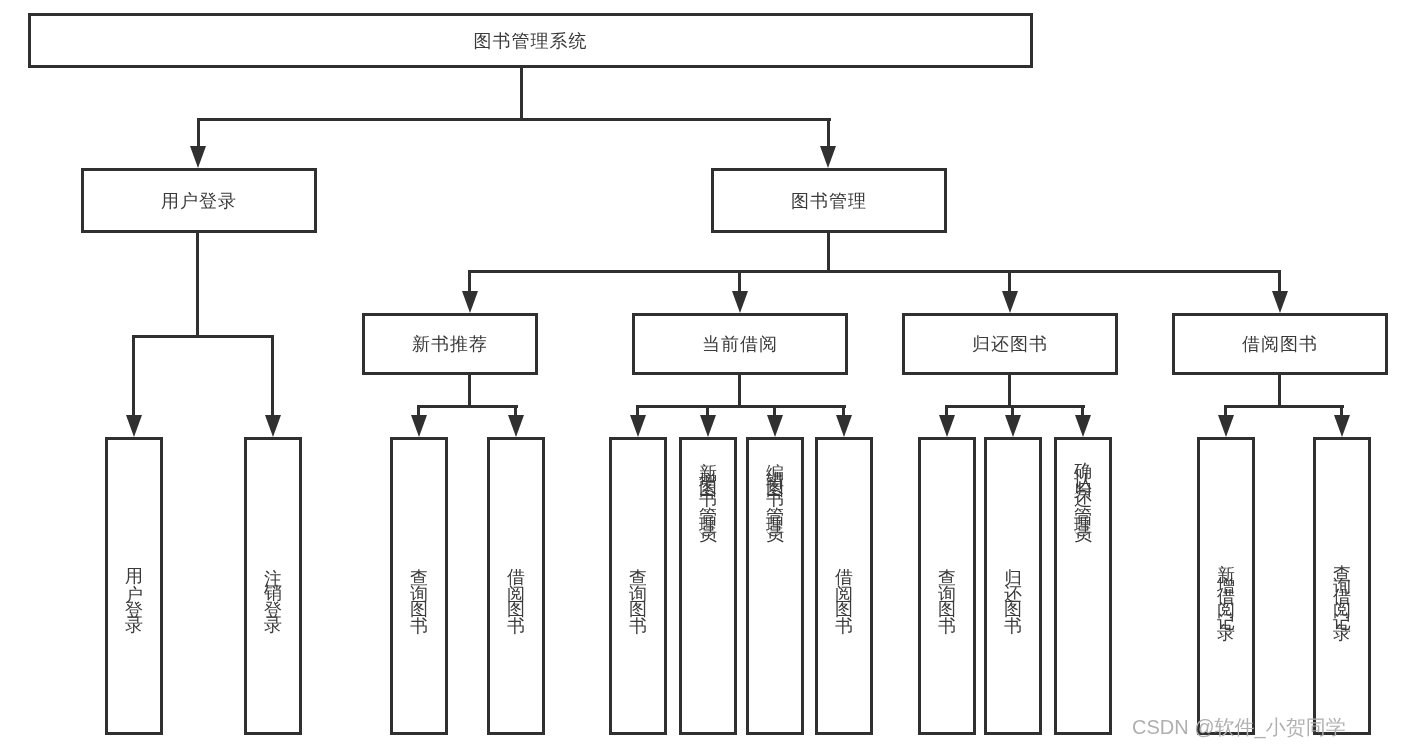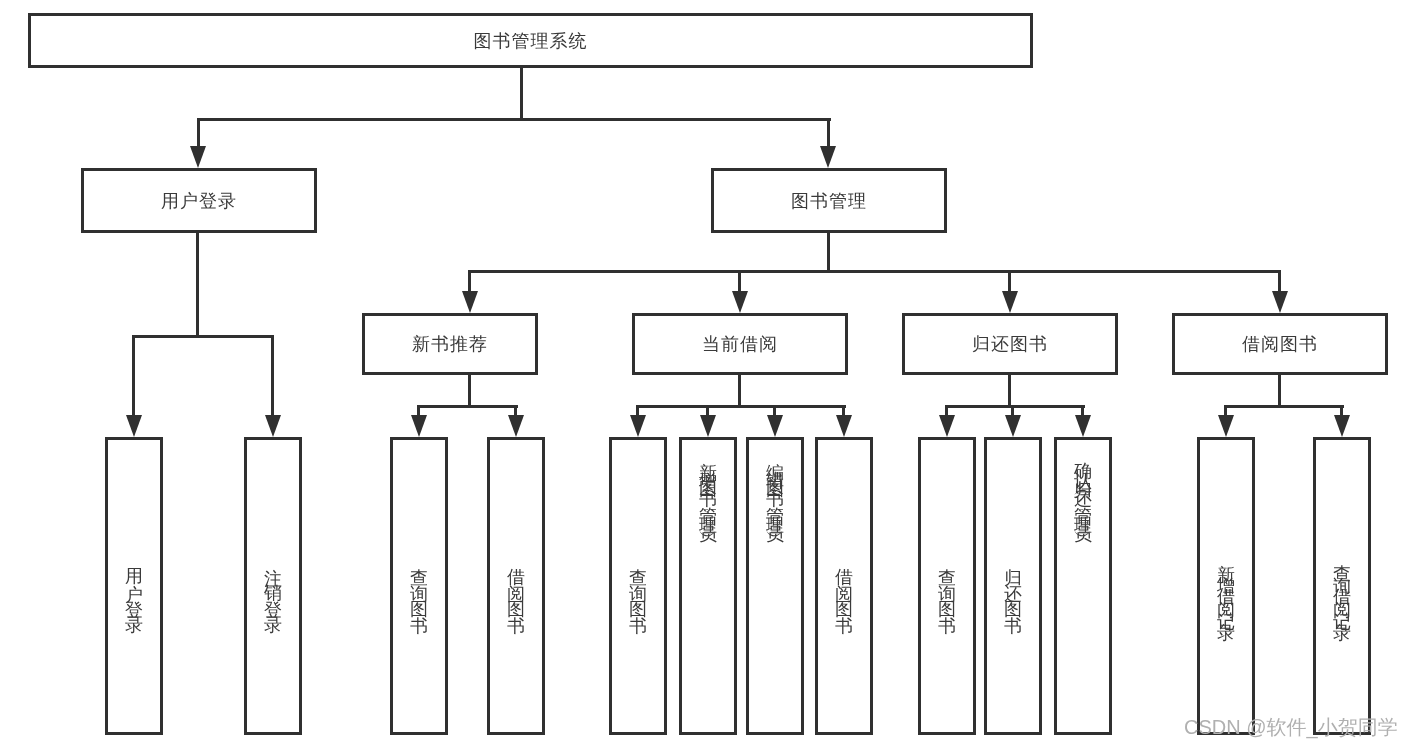--- a/index.html
+++ b/index.html
@@ -48,21 +48,21 @@
   .arrow{
     position:absolute;
     width:0;height:0;
     border-left:8px solid transparent;
     border-right:8px solid transparent;
     border-top:22px solid var(--line);
     z-index:3;
   }
   .watermark{
     position:absolute;
-    left:1184px;top:714px;
+    left:1132px;top:714px;
     font-size:20px;
     color:var(--watermark);
     z-index:5;
     white-space:nowrap;
   }
 </style>
 </head>
 <body>
 
 <div class="stage">

